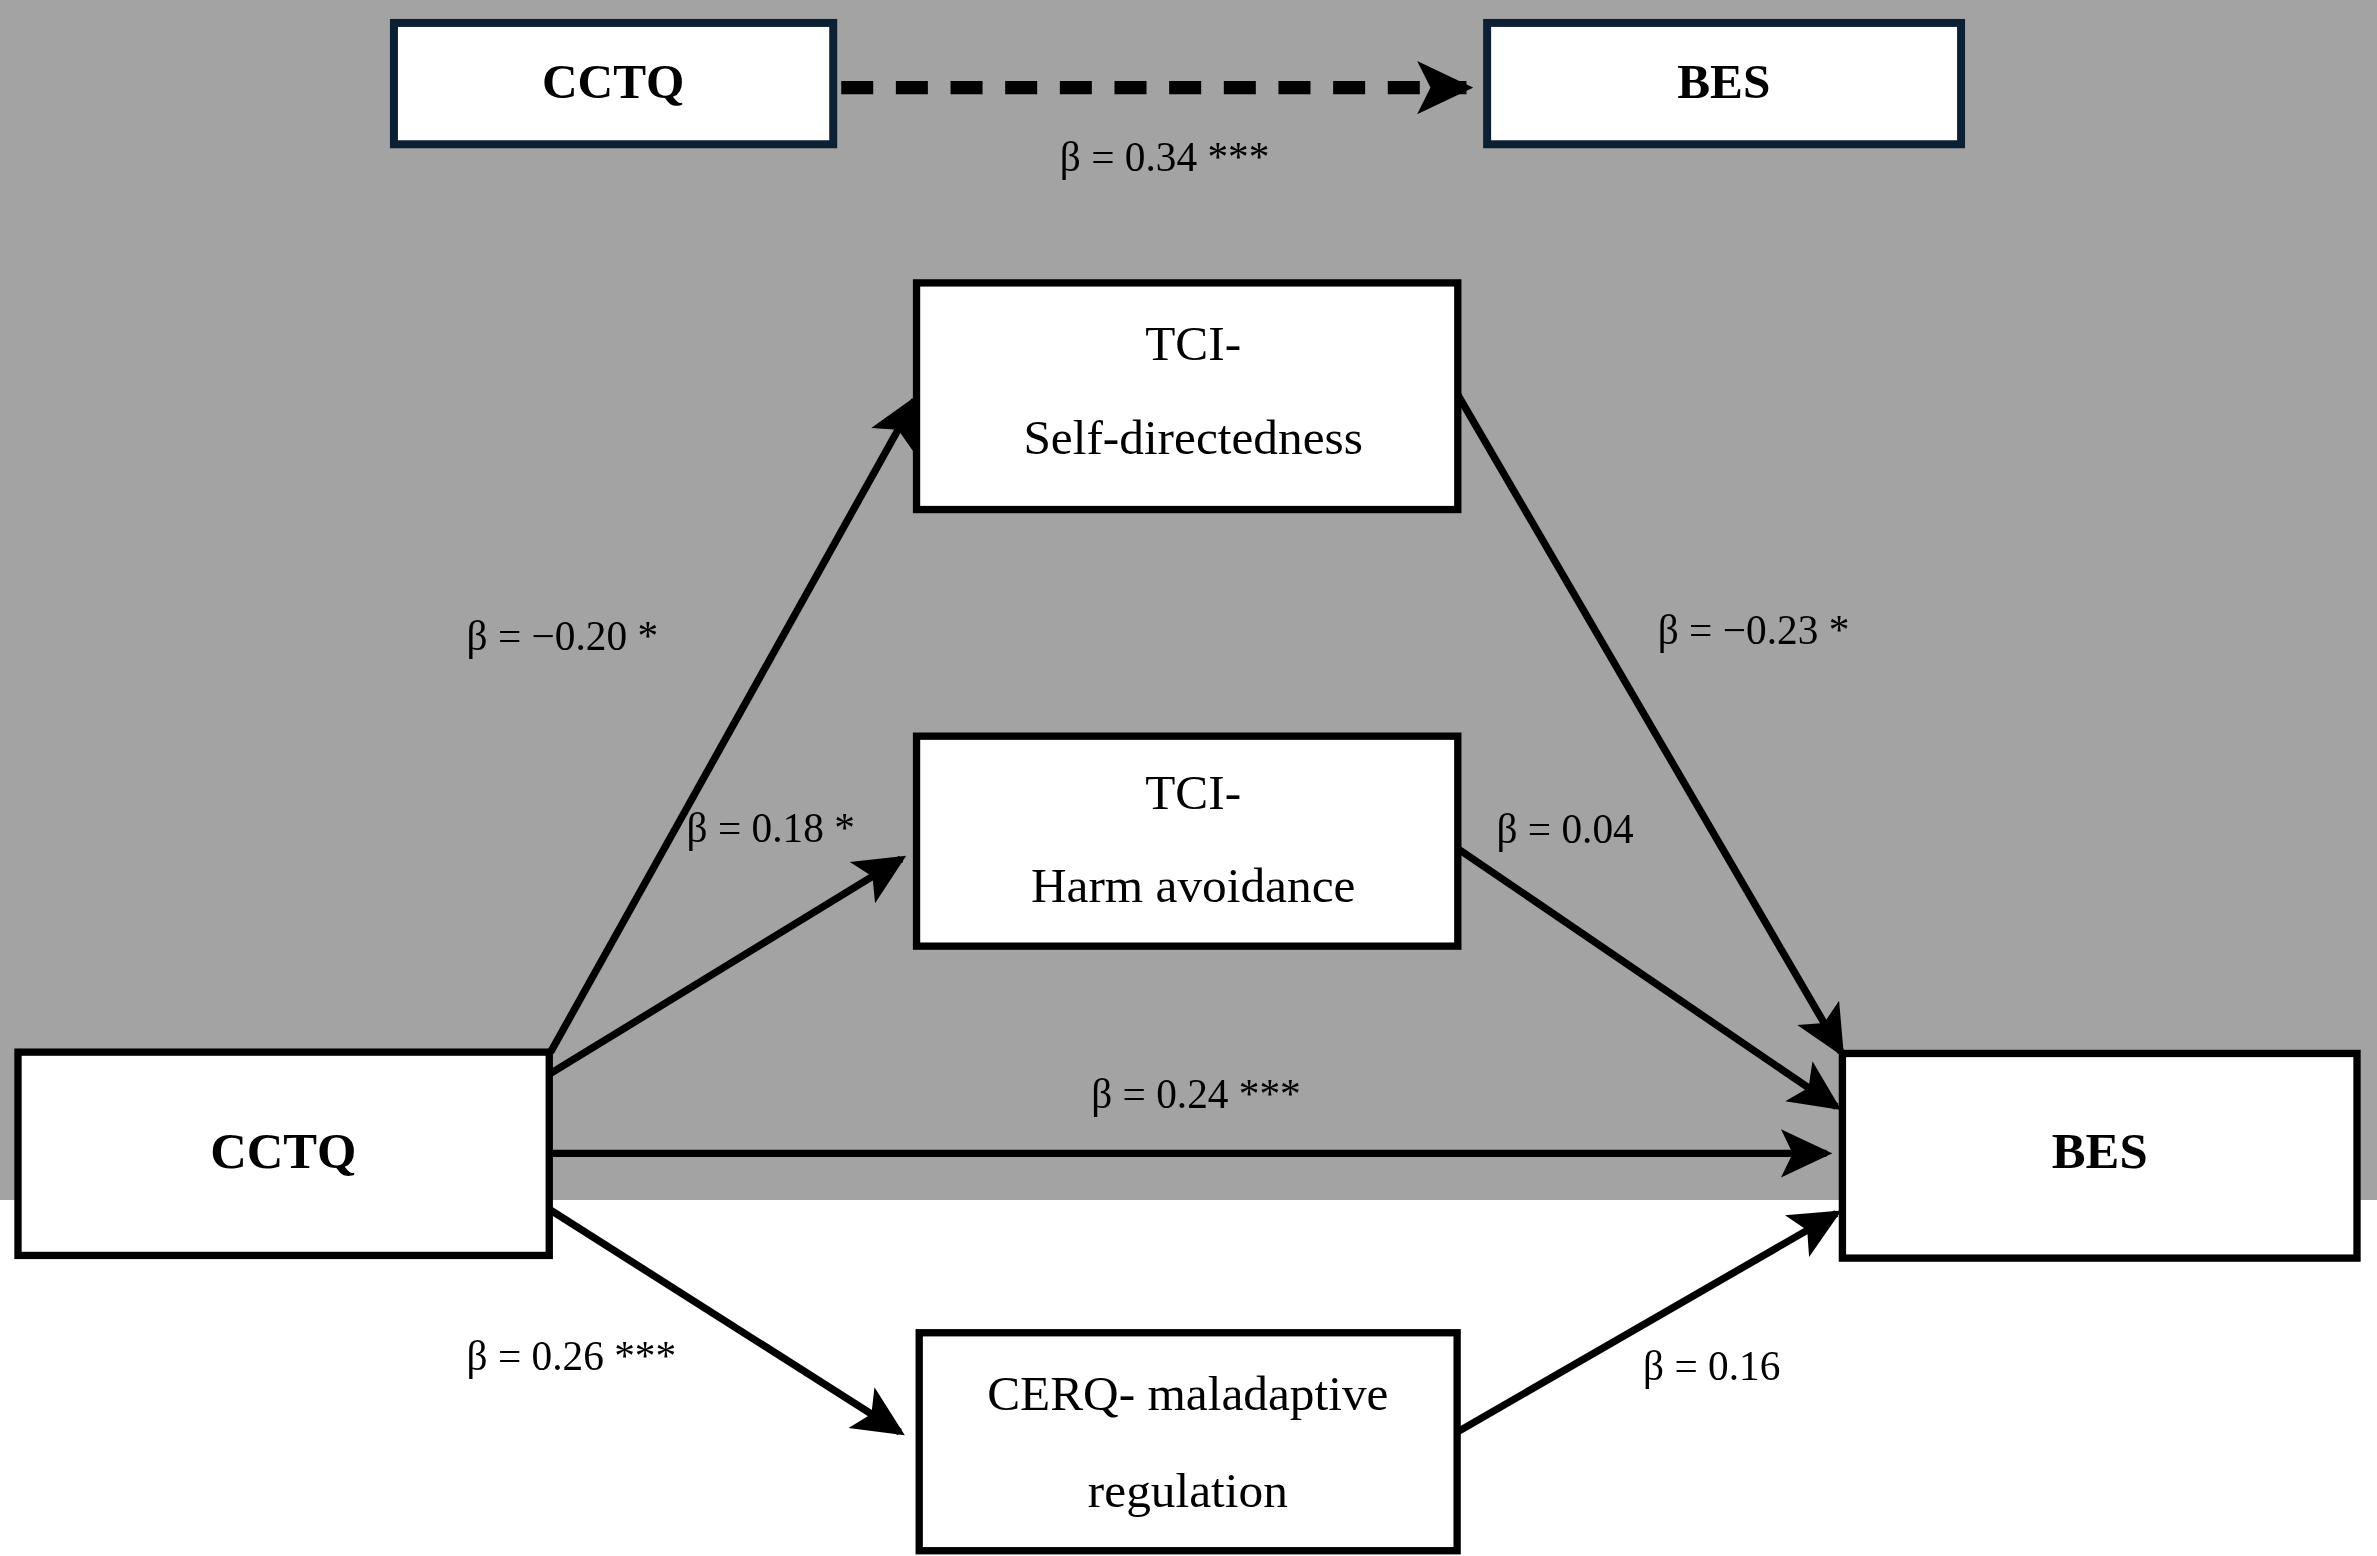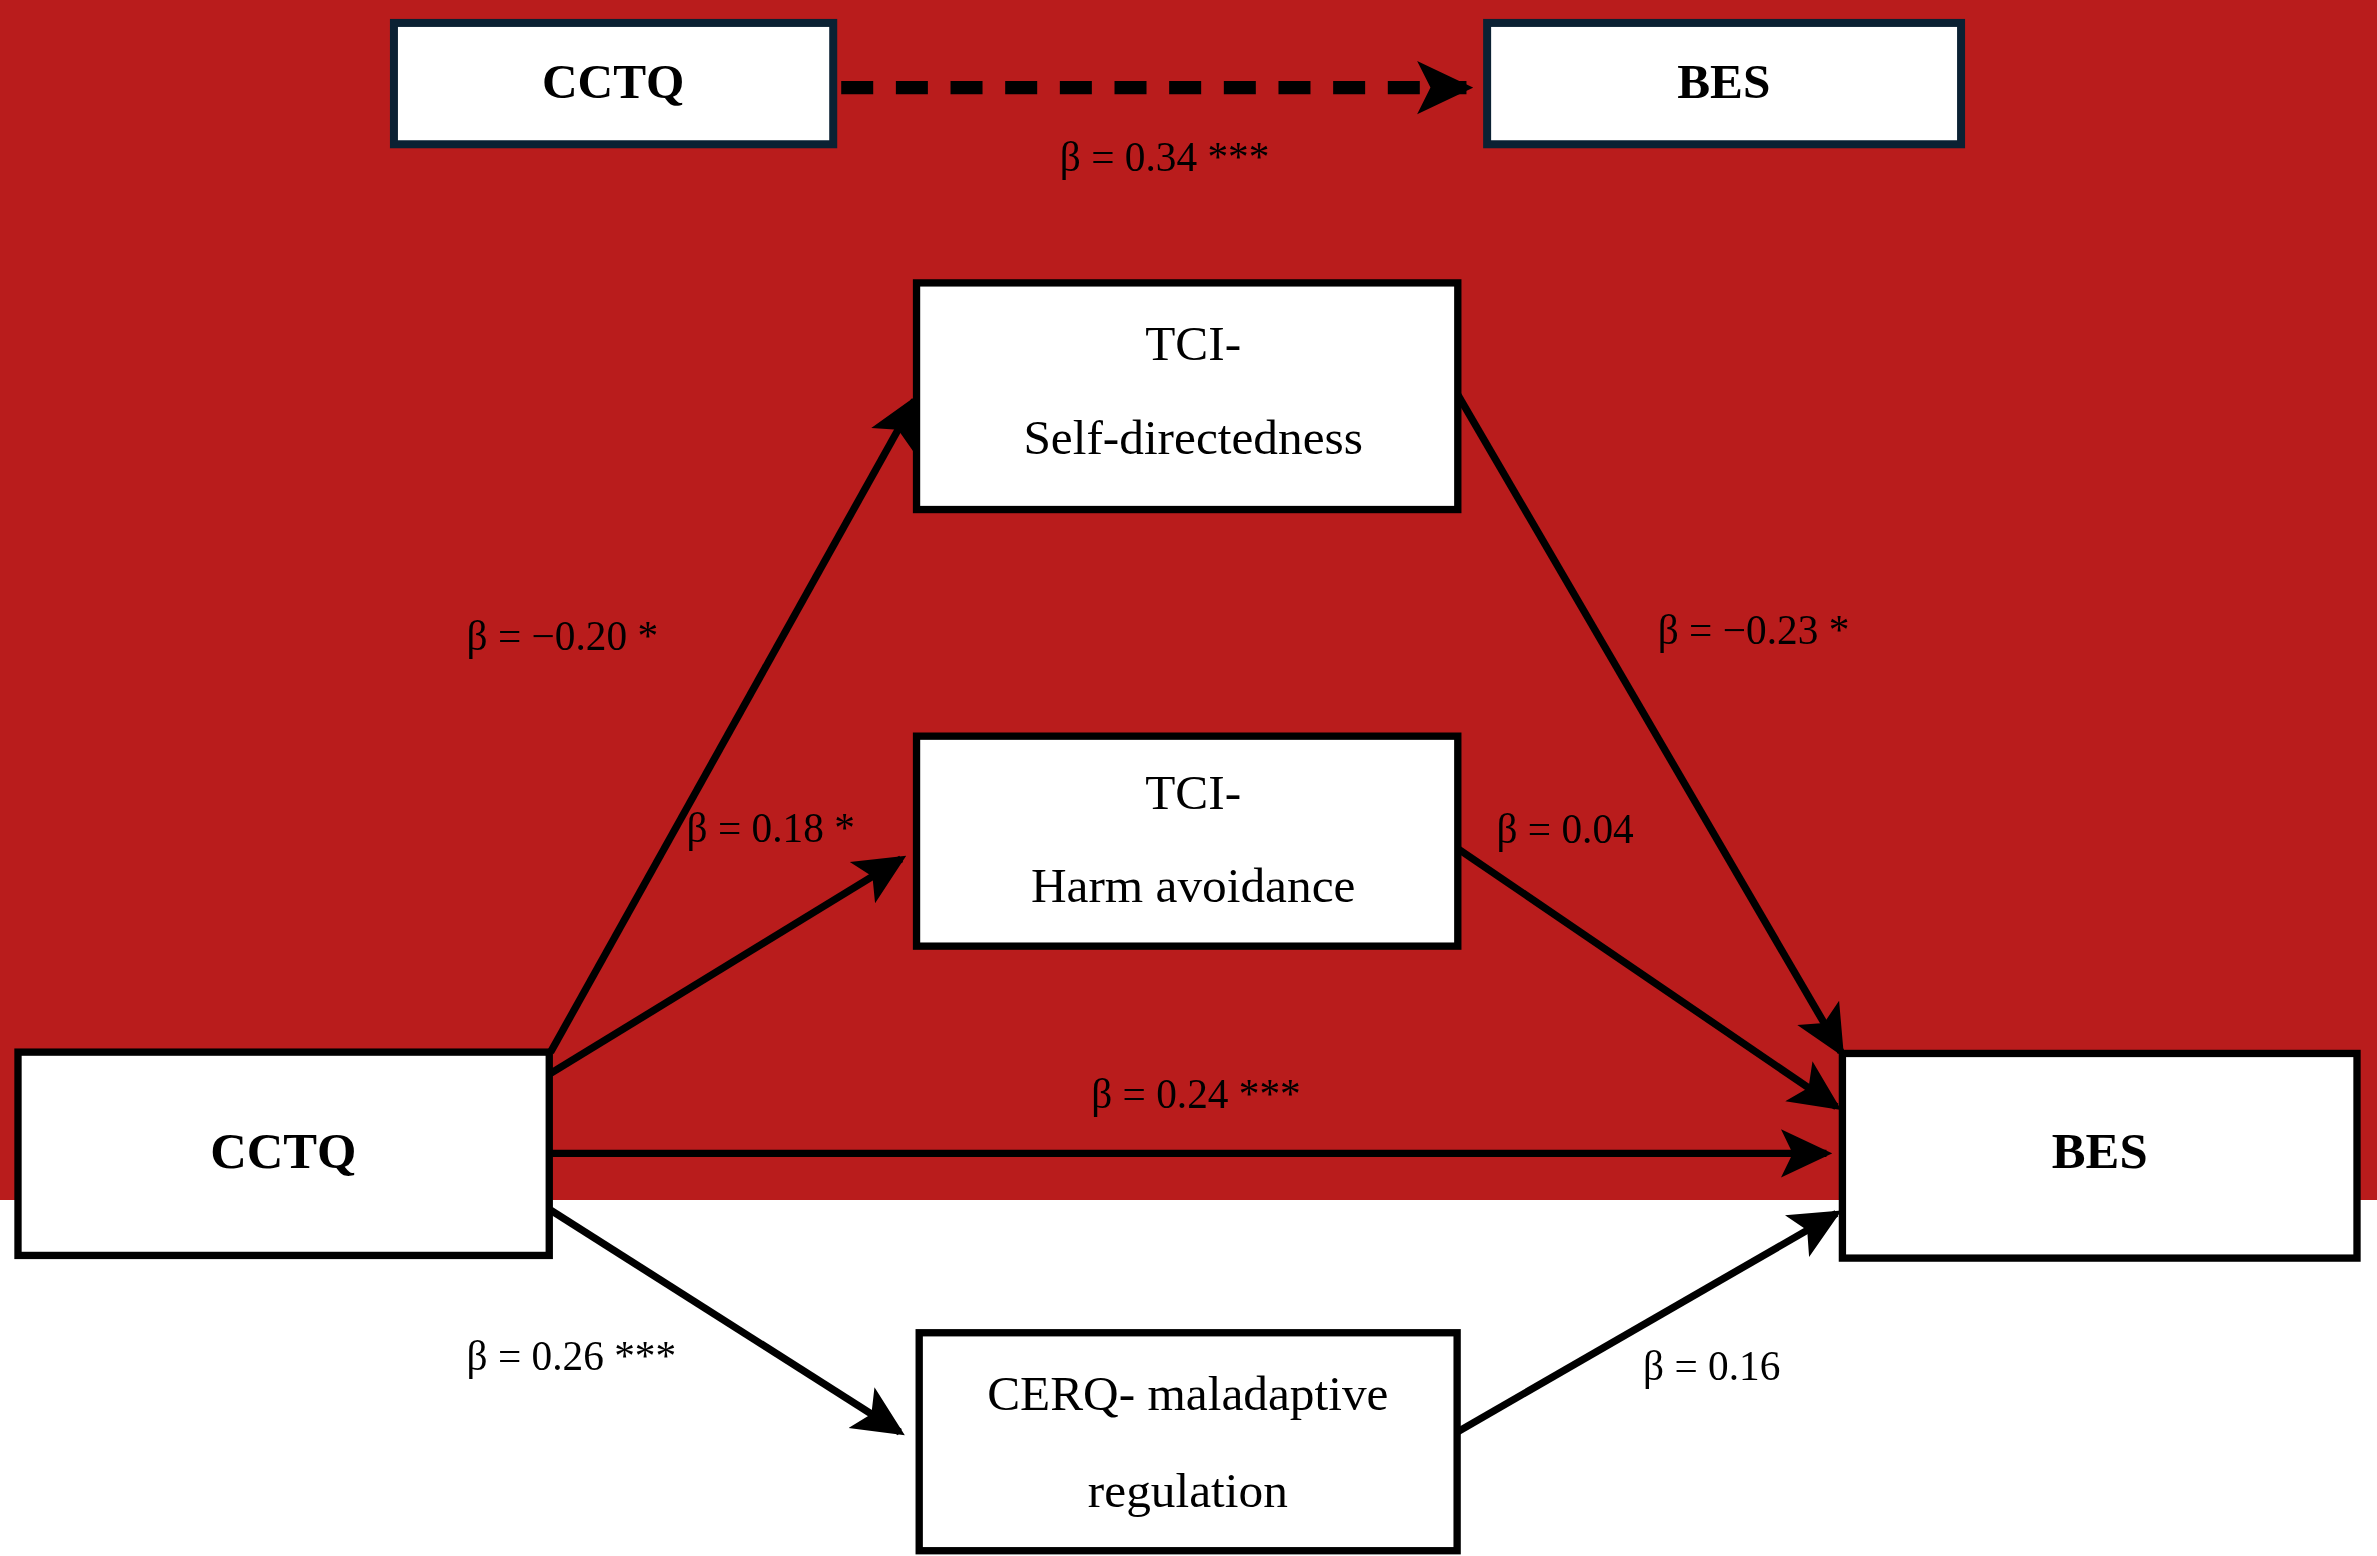--- a/index.html
+++ b/index.html
@@ -10,21 +10,21 @@
   body {
     width: 2377px;
     height: 1557px;
     overflow: hidden;
     font-family: "Liberation Serif", "DejaVu Serif", serif;
   }
   #diagram-root {
     position: relative;
     width: 2377px;
     height: 1200px;
-    background: #b91c1c;
+    background: #a3a3a3;
   }
   svg.diagram-canvas {
     position: absolute;
     top: 0;
     left: 0;
     width: 2377px;
     height: 1557px;
   }
   .box-navy {
     fill: #ffffff;

